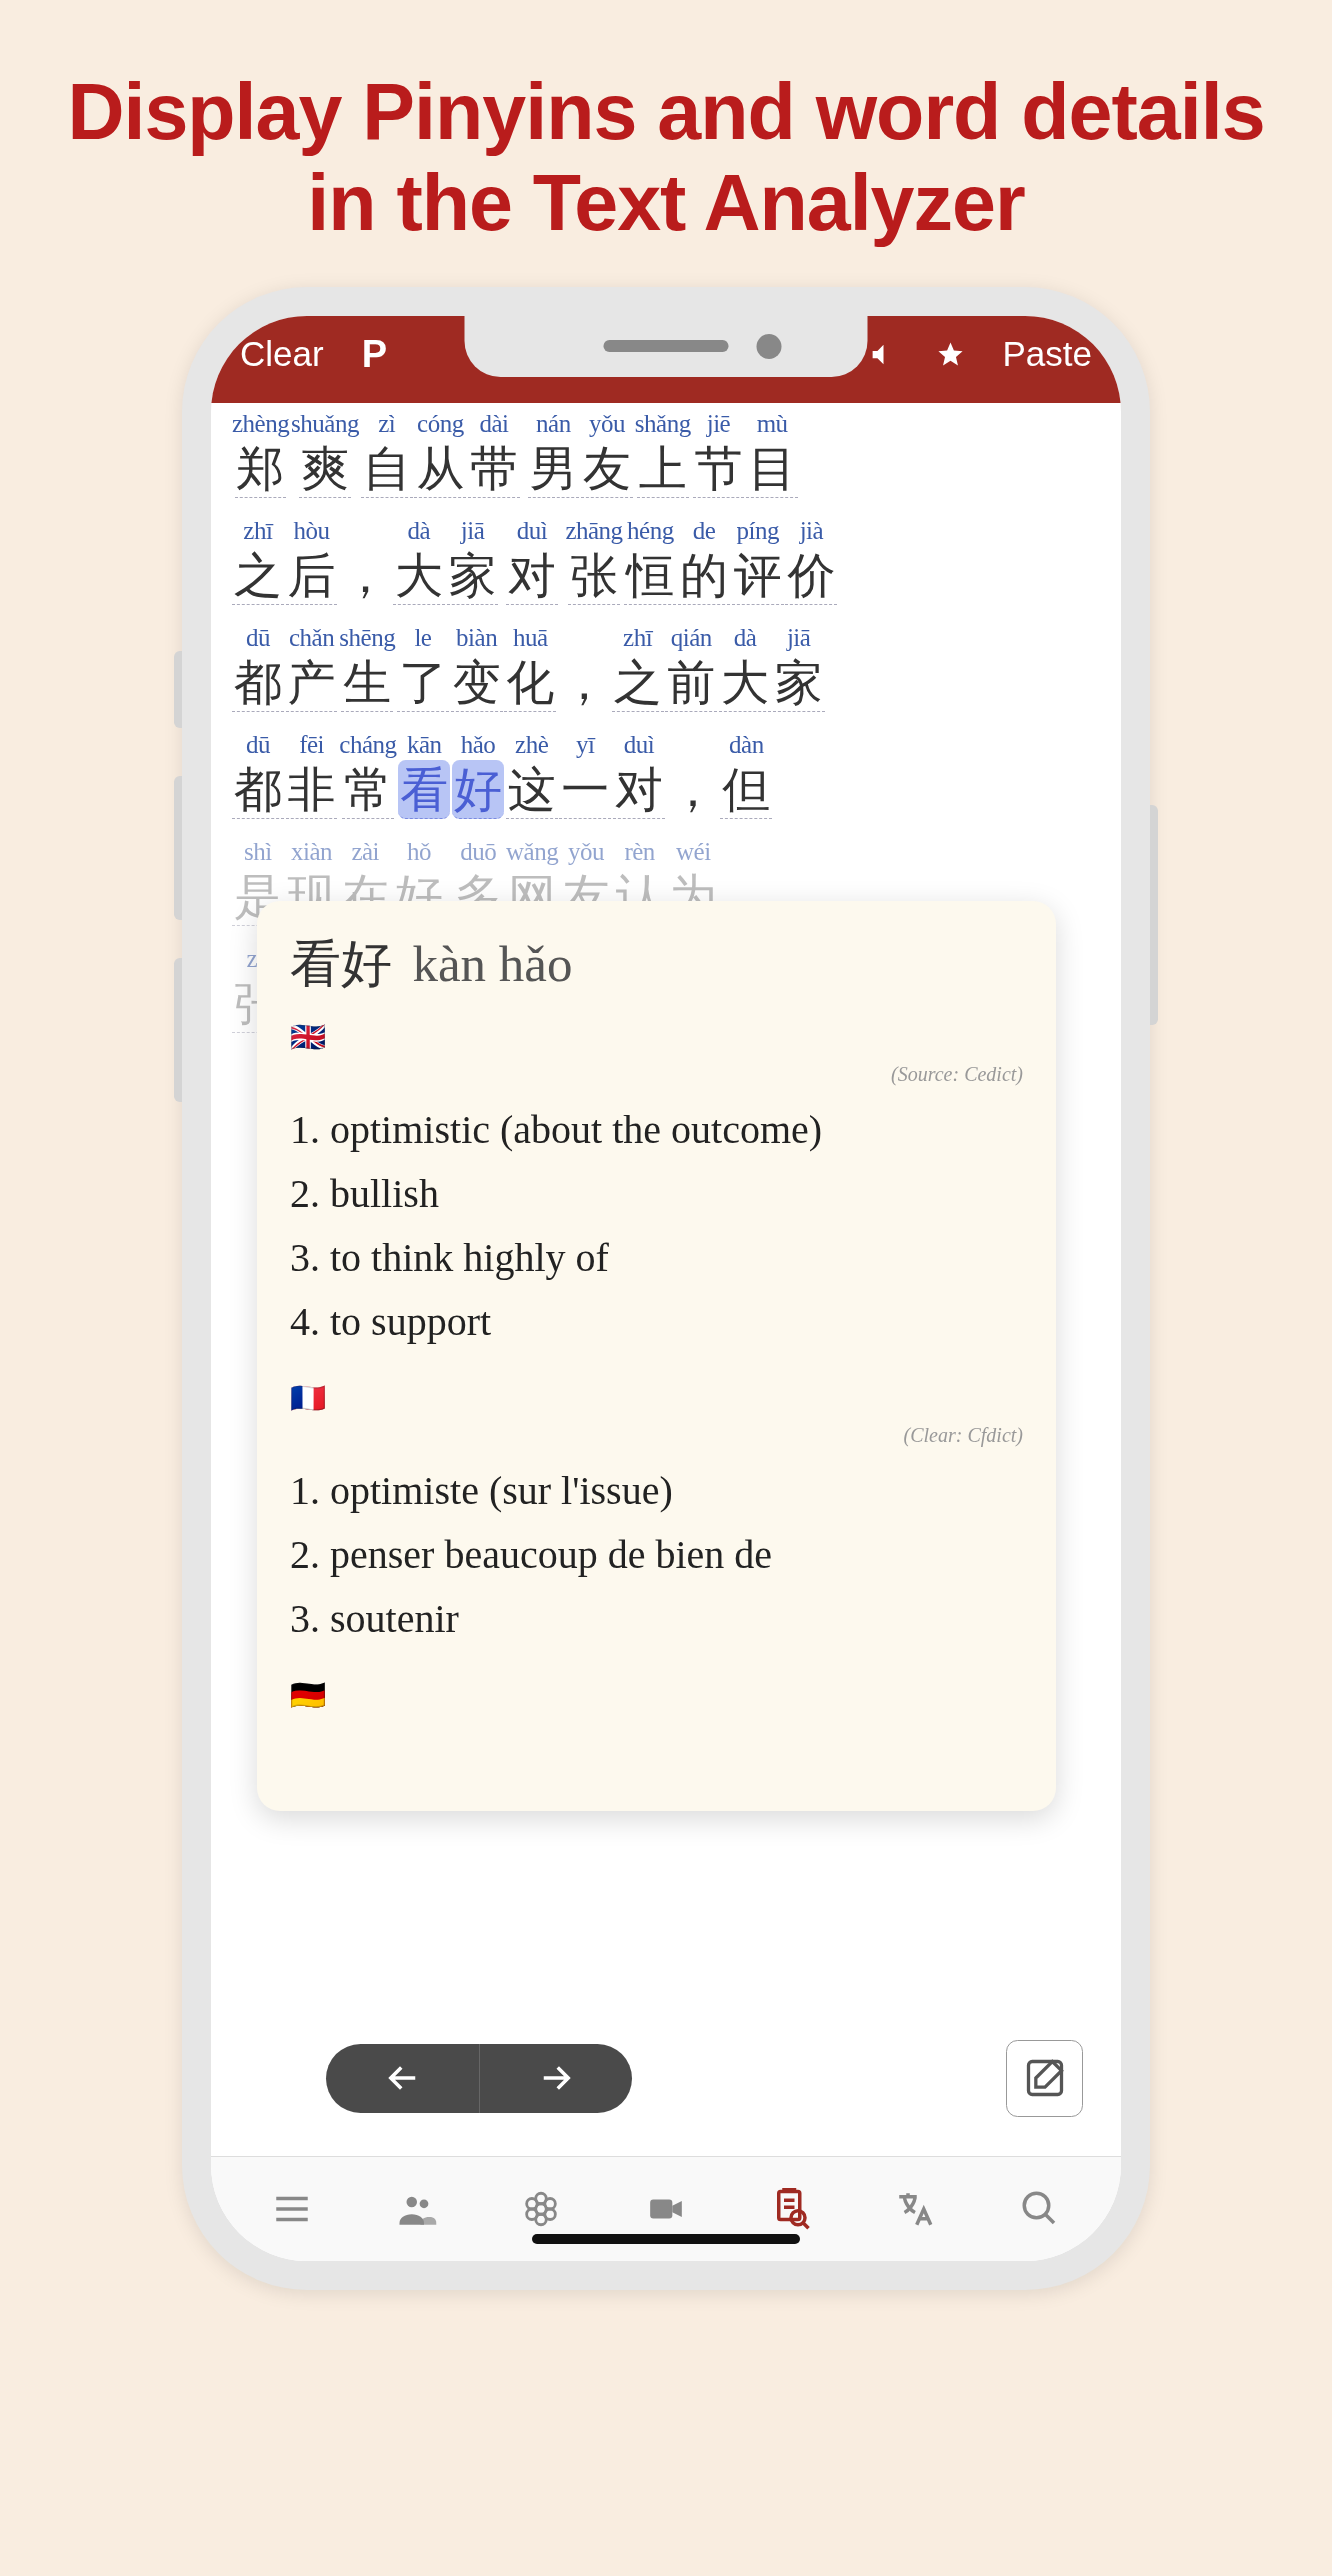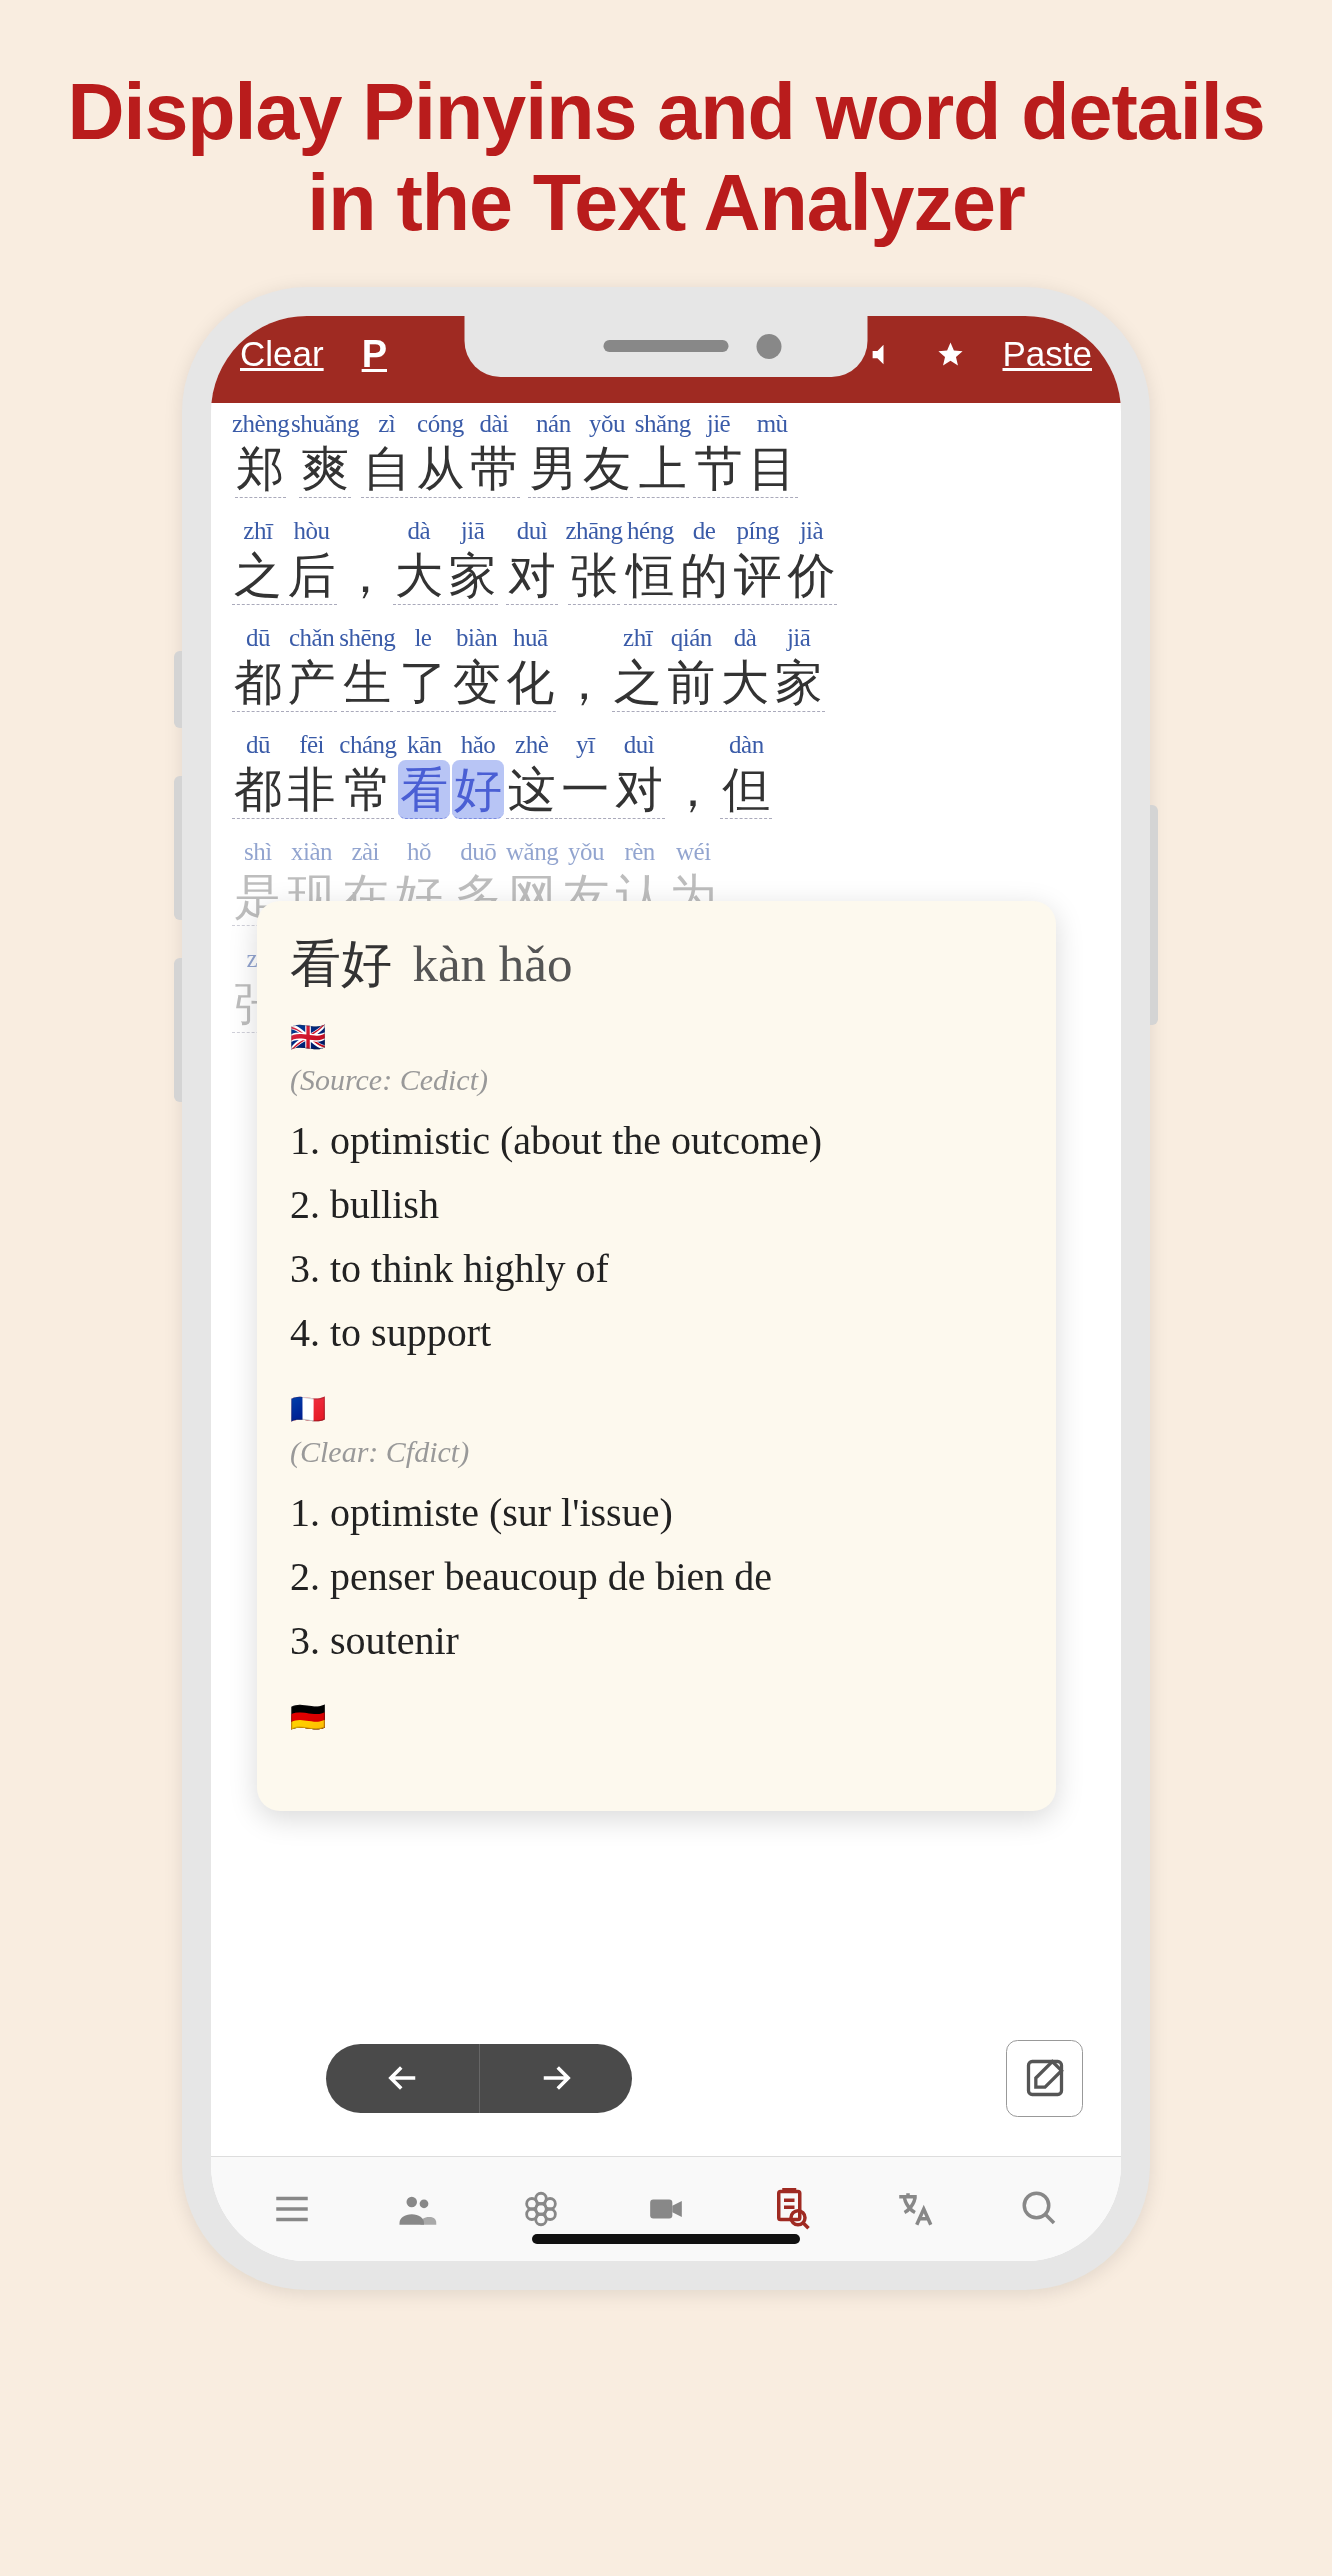--- a/index.html
+++ b/index.html
@@ -103,21 +103,20 @@
 .battery-fill { width: 80%; height: 100%; background: #4cd964; border-radius: 2.9px; }
 
 .toolbar {
   background: #9f2a22;
   color: #fff;
   display: flex;
   align-items: center;
   justify-content: space-between;
   padding: 17px 29px 27px;
   font-size: 35px;
-  text-decoration: underline;
 }
 .toolbar > * { display: flex; align-items: center; }
 .tb-left, .tb-right { gap: 38px; }
 .tb-p { font-weight: 800; font-size: 38px; }
 .tb-title { font-size: 36px; }
 .tb-icon { font-size: 29px; }
 
 
 .text-area {
   flex: 1;
@@ -167,21 +166,21 @@
   padding: 29px 33px;
   box-shadow: 0 7.7px 29px rgba(0,0,0,0.15);
   z-index: 50;
   height: 910px;
   overflow: hidden;
 }
 .popup-head { font-size: 51px; color: #333; margin-bottom: 21px; }
 .popup-head .hanzi { font-weight: 400; }
 .popup-head .pinyin { color: #555; margin-left: 7.7px; }
 .flag { font-size: 29px; margin-bottom: 9.6px; display: block; }
-.source { color: #999; font-style: italic; font-size: 30px; margin-bottom: 11.5px; }
+.source { color: #999; font-style: italic; font-size: 20px; margin-bottom: 11.5px; text-align: right; }
 .defs { margin-bottom: 27px; }
 .def { font-size: 40px; color: #222; line-height: 1.6; }
 .pill-group {
   display: flex;
   background: #4a4a4a;
   border-radius: 38px;
   overflow: hidden;
 }
 .pill {
   width: 153px;

